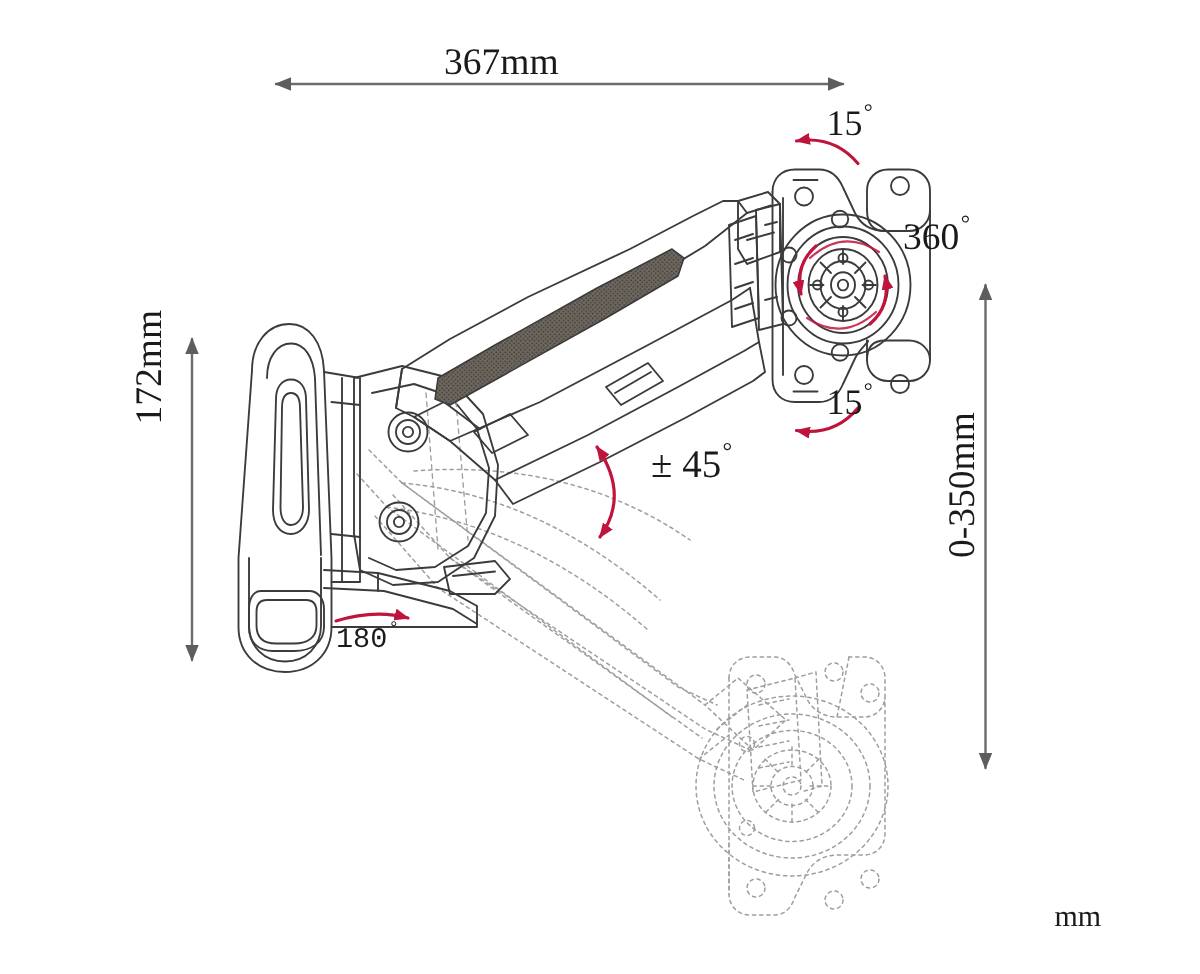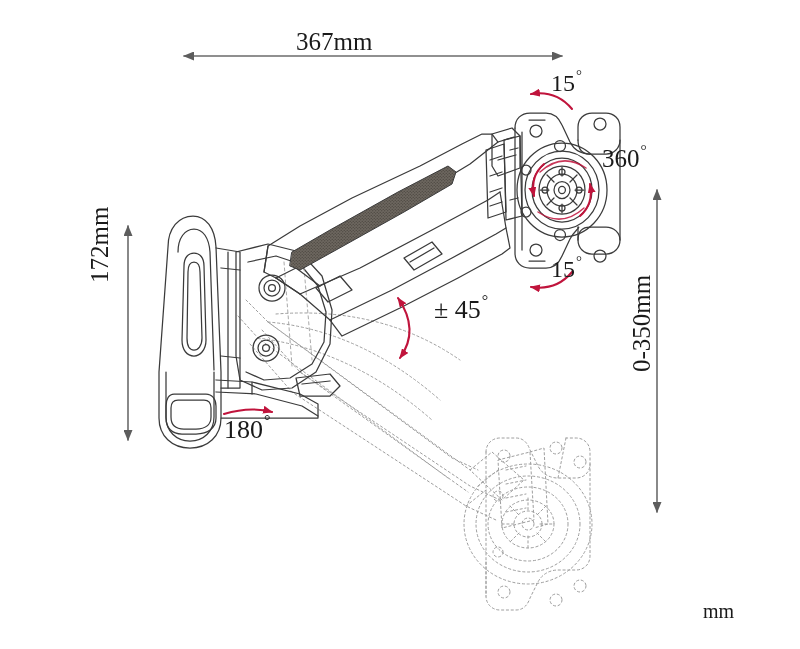--- a/index.html
+++ b/index.html
@@ -29,21 +29,21 @@
   
   #lbl-367   {left:296px; top:28px;  font-size:25px;}
   #lbl-172   {left:86px;  top:283px; font-size:25px;
               transform:rotate(-90deg); transform-origin:left top;}
   #lbl-350   {left:628px; top:372px; font-size:25px;
               transform:rotate(-90deg); transform-origin:left top;}
   #lbl-15top {left:551px; top:70px;  font-size:24px;}
   #lbl-15bot {left:551px; top:256px; font-size:24px;}
   #lbl-360   {left:602px; top:145px; font-size:25px;}
   #lbl-45    {left:422px; top:295px; font-size:26px;margin-left:12px;}
-  #lbl-180   {left:224px; top:415px; font-size:26px;}
+  #lbl-180   {left:224px; top:415px; font-size:19px;font-family:Liberation Mono, monospace;}
   #lbl-mm    {left:703px; top:600px; font-size:20px;}
 </style>
 </head>
 <body>
 
 <div id="stage">
 
   <svg width="800" height="649" viewBox="0 0 800 649">
 
     <defs>

